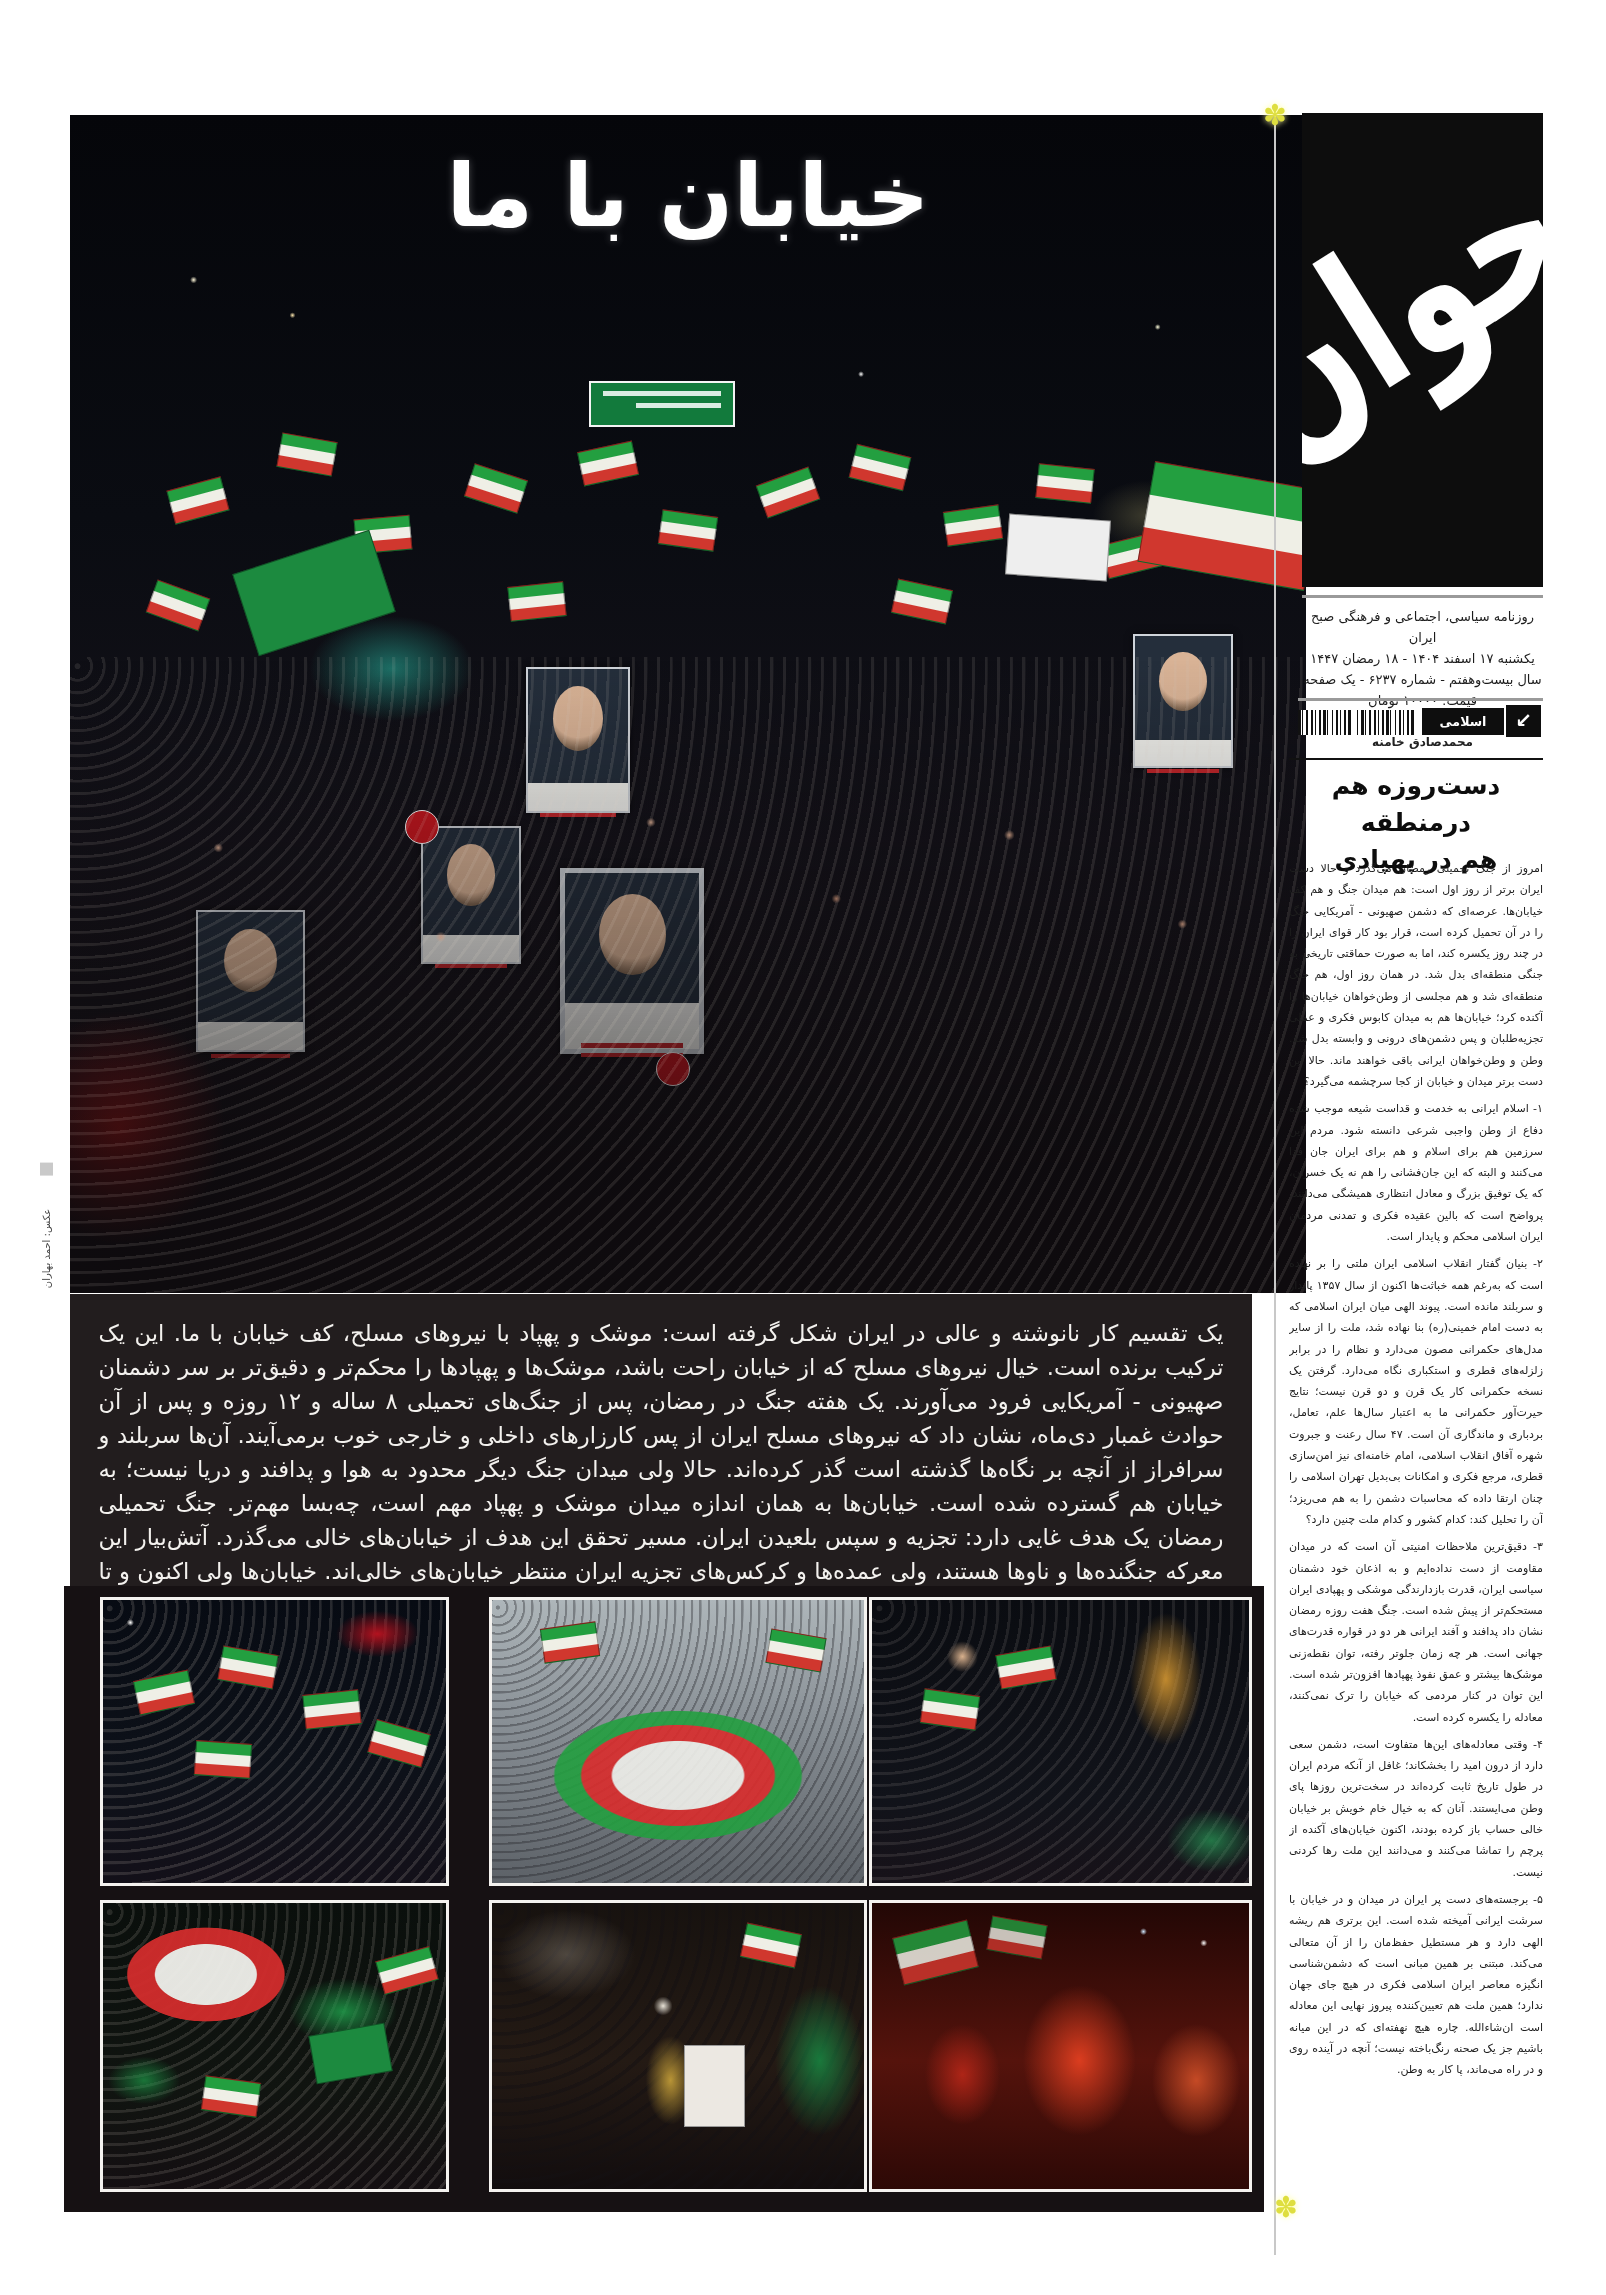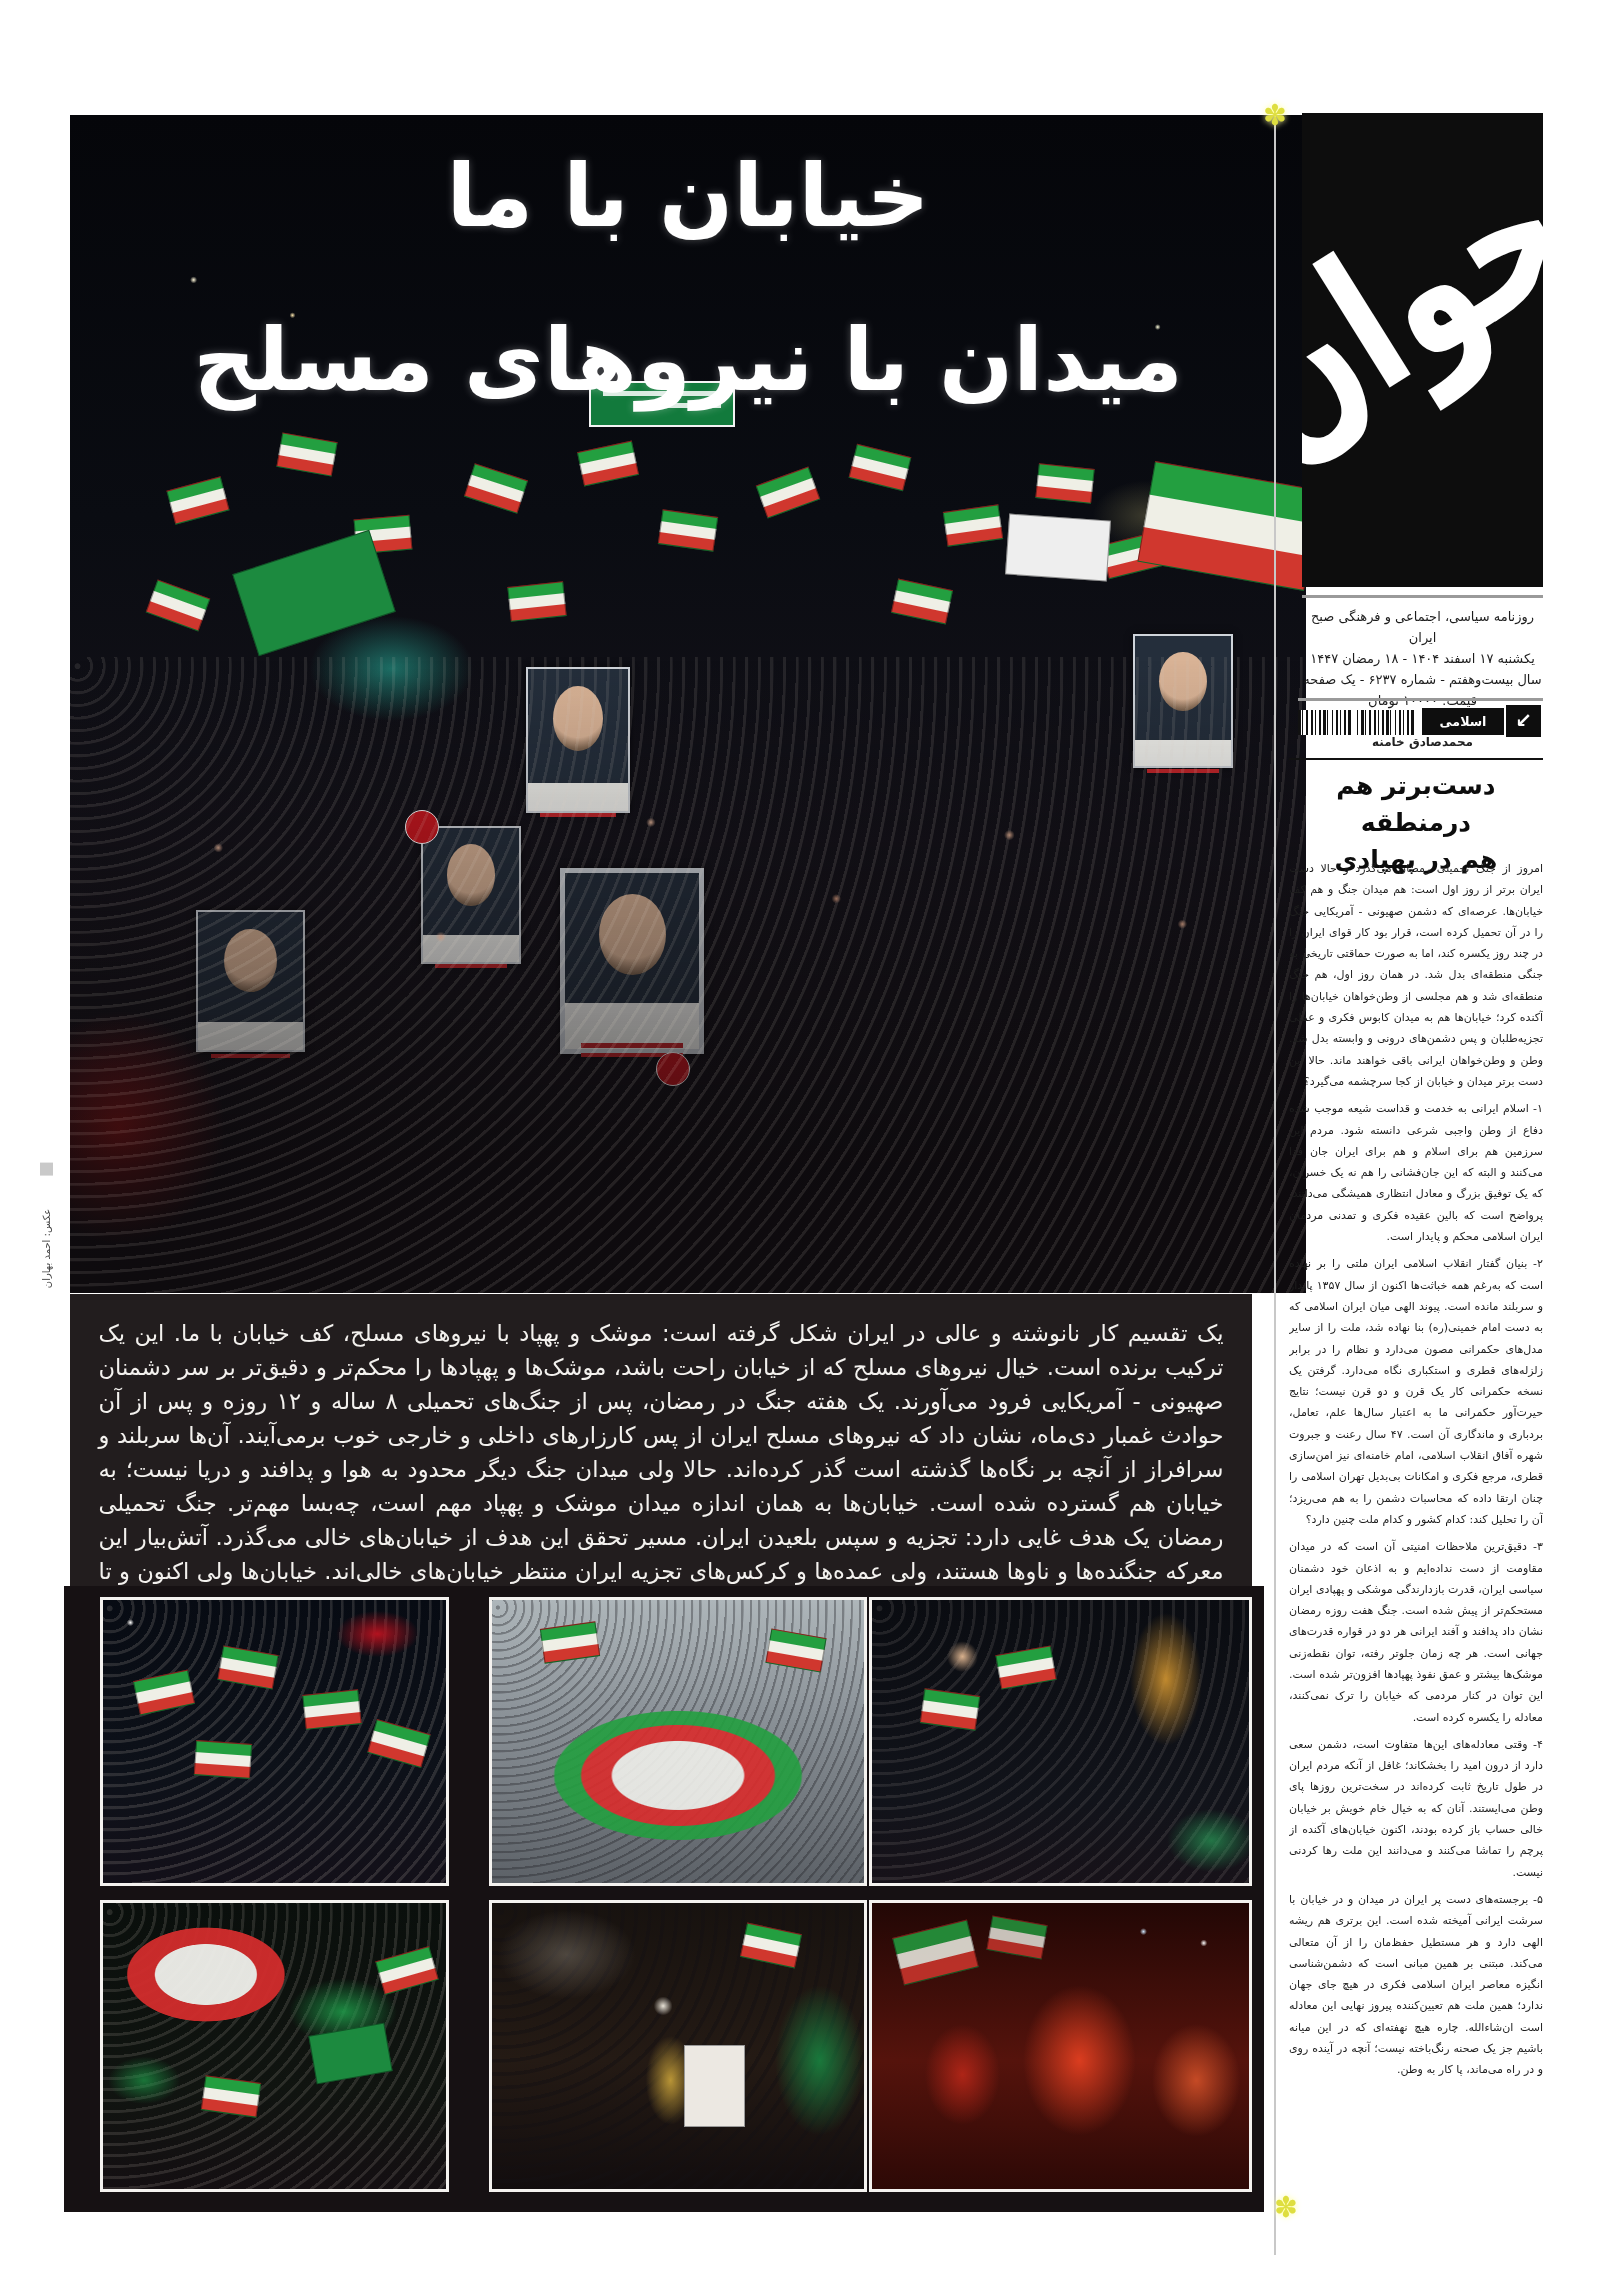--- a/index.html
+++ b/index.html
@@ -171,21 +171,20 @@
       <div class="band">
           <i></i>
         </div>
     </div>
     <span class="badge" style="left:335px;top:695px;"></span>
     <span class="badge" style="left:586px;top:937px;"></span>
 
     <div class="crowd"></div>
 
     <div class="headline l1">خیابان با ما</div>
-    <div class="headline l2">میدان با نیروهای مسلح</div>
   </div>
 
   <div class="credit">
     <span class="sq"></span>
     <span>عکس: احمد بهاران</span>
   </div>
 
   <div class="lead">
     <p>یک تقسیم کار نانوشته و عالی در ایران شکل گرفته است: موشک و پهپاد با نیروهای مسلح، کف خیابان با ما. این یک ترکیب برنده است. خیال نیروهای مسلح که از خیابان راحت باشد، موشک‌ها و پهپادها را محکم‌تر و دقیق‌تر بر سر دشمنان صهیونی - آمریکایی فرود می‌آورند. یک هفته جنگ در رمضان، پس از جنگ‌های تحمیلی ۸ ساله و ۱۲ روزه و پس از آن حوادث غمبار دی‌ماه، نشان داد که نیروهای مسلح ایران از پس کارزارهای داخلی و خارجی خوب برمی‌آیند. آن‌ها سربلند و سرافراز از آنچه بر نگاه‌ها گذشته است گذر کرده‌اند. حالا ولی میدان جنگ دیگر محدود به هوا و پدافند و دریا نیست؛ به خیابان هم گسترده شده است. خیابان‌ها به همان اندازه میدان موشک و پهپاد مهم است، چه‌بسا مهم‌تر. جنگ تحمیلی رمضان یک هدف غایی دارد: تجزیه و سپس بلعیدن ایران. مسیر تحقق این هدف از خیابان‌های خالی می‌گذرد. آتش‌بیار این معرکه جنگنده‌ها و ناوها هستند، ولی عمده‌ها و کرکس‌های تجزیه ایران منتظر خیابان‌های خالی‌اند. خیابان‌ها ولی اکنون و تا کم شدن خطر از بیخ گوش ایران عزیز، در فرق ما وطن‌خواهان خون خواهد بود. ما به پشتوانه نیروهای مقتدر نظامی ایران قیام کرده‌ایم تا نگذاریم زخم ایران کاری شود. این جزئی از تاریخ ملت است: همیشه از بین زخم‌ها سربلندتر از قبل سر برآورده‌ایم. خیابان اکنون معراج ملت است. از خیابان آغاز می‌کنیم و تا سربلندی ایران بالا می‌رویم.</p>
   </div>
@@ -238,21 +237,21 @@
   </div>
   <div class="rule" style="left:1299px;top:698px;width:245px;height:2.5px;"></div>
 
   <div class="barcode"></div>
   <div class="section-bar">اسلامی</div>
   <div class="arrow-box">↙</div>
   <div class="author">محمدصادق خامنه</div>
   <div class="rule" style="left:1290px;top:758px;width:254px;height:1.7px;background:#111;"></div>
 
   <div class="ed-title">
-    <div>دست‌برتر هم درمنطقه</div>
+    <div>دست‌روزه هم درمنطقه</div>
     <div>هم در پهپادی</div>
   </div>
 
   <div class="ed-body">
     <p>امروز از جنگ تحمیلی رمضان می‌گذرد و حالا دست ایران برتر از روز اول است: هم میدان جنگ و هم کف خیابان‌ها. عرصه‌ای که دشمن صهیونی - آمریکایی جنگ را در آن تحمیل کرده است، قرار بود کار قوای ایران را در چند روز یکسره کند، اما به صورت حماقتی تاریخی به جنگی منطقه‌ای بدل شد. در همان روز اول، هم جنگ منطقه‌ای شد و هم مجلسی از وطن‌خواهان خیابان‌ها را آکنده کرد؛ خیابان‌ها هم به میدان کابوس فکری و عملی تجزیه‌طلبان و پس دشمن‌های درونی و وابسته بدل شد. وطن و وطن‌خواهان ایرانی باقی خواهند ماند. حالا این دست برتر میدان و خیابان از کجا سرچشمه می‌گیرد؟</p>
     <p>۱- اسلام ایرانی به خدمت و قداست شیعه موجب شده دفاع از وطن واجبی شرعی دانسته شود. مردم این سرزمین هم برای اسلام و هم برای ایران جان فدا می‌کنند و البته که این جان‌فشانی را هم نه یک خسران، که یک توفیق بزرگ و معادل انتظاری همیشگی می‌دانند. پرواضح است که بالین عقیده فکری و تمدنی مردمان ایران اسلامی محکم و پایدار است.</p>
     <p>۲- بنیان گفتار انقلاب اسلامی ایران ملتی را بر نهاده است که به‌رغم همه خباثت‌ها اکنون از سال ۱۳۵۷ پایدار و سربلند مانده است. پیوند الهی میان ایران اسلامی که به دست امام خمینی(ره) بنا نهاده شد، ملت را از سایر مدل‌های حکمرانی مصون می‌دارد و نظام را در برابر زلزله‌های قطری و استکباری نگاه می‌دارد. گرفتن یک نسخه حکمرانی کار یک قرن و دو قرن نیست؛ نتایج حیرت‌آور حکمرانی ما به اعتبار سال‌ها علم، تعامل، بردباری و ماندگاری آن است. ۴۷ سال رعنت و جبروت شهره آفاق انقلاب اسلامی، امام خامنه‌ای نیز امن‌سازی قطری، مرجع فکری و امکانات بی‌بدیل تهران اسلامی را چنان ارتقا داده که محاسبات دشمن را به هم می‌ریزد؛ آن را تحلیل کند: کدام کشور و کدام ملت چنین دارد؟</p>
     <p>۳- دقیق‌ترین ملاحظات امنیتی آن است که در میدان مقاومت از دست نداده‌ایم و به اذعان خود دشمنان سیاسی ایران، قدرت بازدارندگی موشکی و پهپادی ایران مستحکم‌تر از پیش شده است. جنگ هفت روزه رمضان نشان داد پدافند و آفند ایرانی هر دو در قواره قدرت‌های جهانی است. هر چه زمان جلوتر رفته، توان نقطه‌زنی موشک‌ها بیشتر و عمق نفوذ پهپادها افزون‌تر شده است. این توان در کنار مردمی که خیابان را ترک نمی‌کنند، معادله را یکسره کرده است.</p>
     <p>۴- وقتی معادله‌های این‌ها متفاوت است، دشمن سعی دارد از درون امید را بخشکاند؛ غافل از آنکه مردم ایران در طول تاریخ ثابت کرده‌اند در سخت‌ترین روزها پای وطن می‌ایستند. آنان که به خیال خام خویش بر خیابان خالی حساب باز کرده بودند، اکنون خیابان‌های آکنده از پرچم را تماشا می‌کنند و می‌دانند این ملت رها کردنی نیست.</p>
     <p>۵- برجسته‌های دست پر ایران در میدان و در خیابان با سرشت ایرانی آمیخته شده است. این برتری هم ریشه الهی دارد و هر مستطیل حفظ‌مان را از آن متعالی می‌کند. مبتنی بر همین مبانی است که دشمن‌شناسی انگیزه معاصر ایران اسلامی فکری در هیچ جای جهان ندارد؛ همین ملت هم تعیین‌کننده پیروز نهایی این معادله است ان‌شاءالله. چاره هیچ نهفته‌ای که در این میانه باشیم جز یک صحنه رنگ‌باخته نیست؛ آنچه در آینده روی و در راه می‌ماند، پا کار به وطن.</p>

